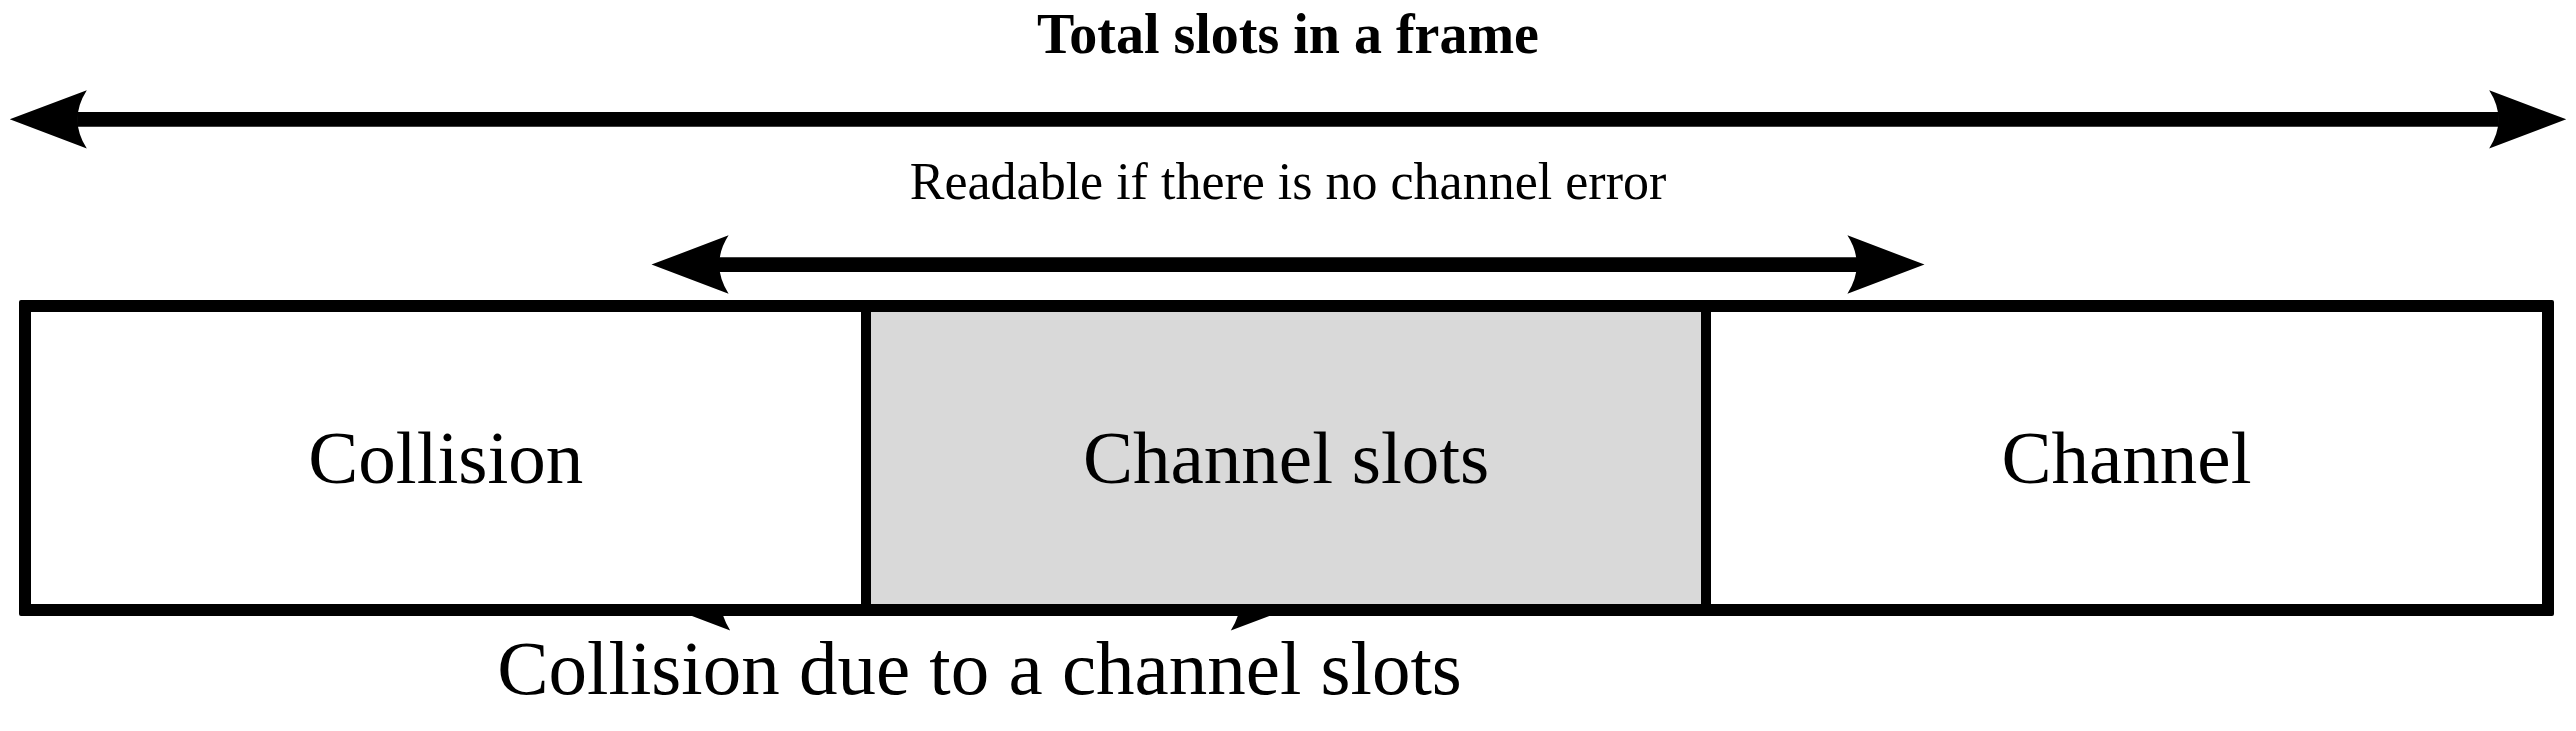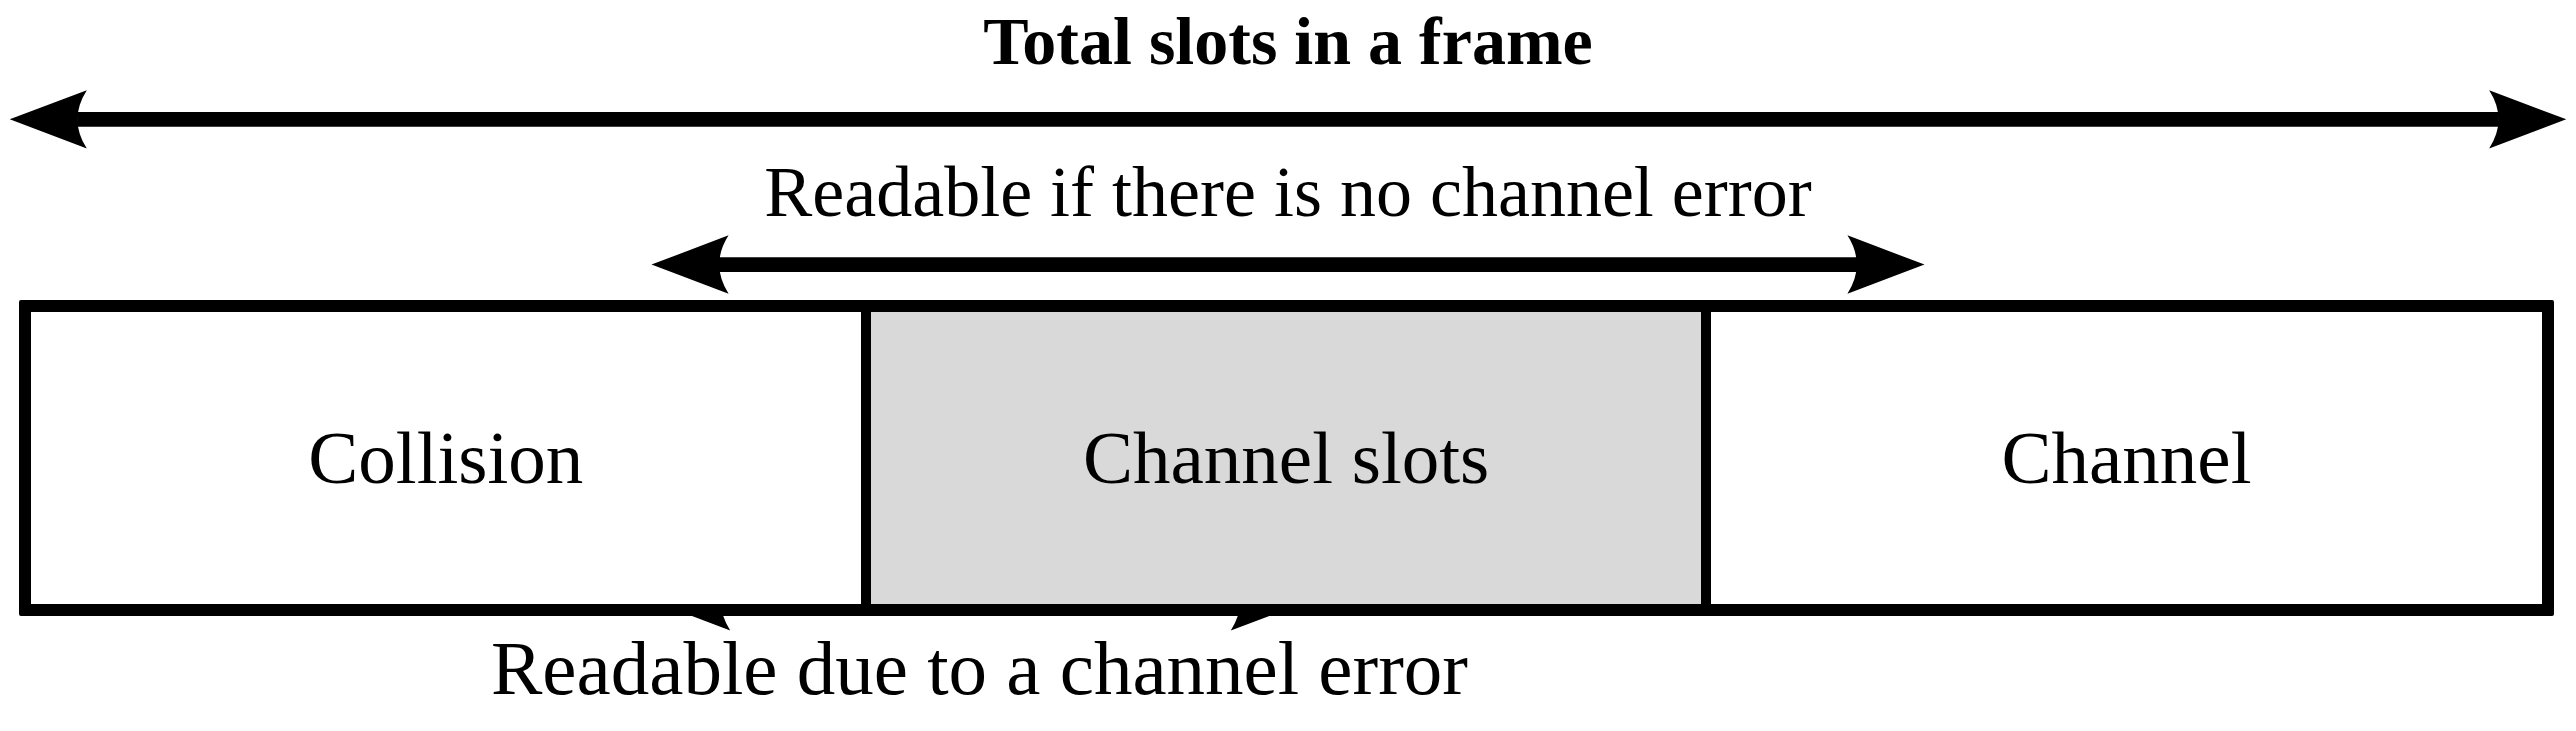--- a/index.html
+++ b/index.html
@@ -18,31 +18,31 @@
     background: var(--page-bg);
     font-family: "Liberation Serif", "DejaVu Serif", serif;
     color: var(--text-color);
     overflow: hidden;
   }
   .diagram-title {
     position: absolute;
     top: 1.6px; left: 0;
     width: 100%;
     text-align: center;
-    font-size: 68px;
+    font-size: 56px;
     font-weight: bold;
     line-height: 1.15;
     white-space: nowrap;
   }
   .readable-span-label {
     position: absolute;
     top: 153px; left: 0;
     width: 100%;
     text-align: center;
-    font-size: 72px;
+    font-size: 52px;
     line-height: 1.1;
     white-space: nowrap;
   }
   .collision-span-label {
     position: absolute;
     top: 626px; left: 0;
     width: 1959px;
     text-align: center;
     font-size: 77px;
     line-height: 1.1;
@@ -116,16 +116,16 @@
     </div>
     <div class="slot-cell shaded">
       <span class="cell-line">Channel slots</span>
     </div>
     <div class="slot-cell">
       <span class="cell-line">Channel</span>
       <span class="cell-line"></span>
     </div>
   </div>
 
-  <div class="collision-span-label">Readable due to a channel error</div>
+  <div class="collision-span-label">Collision due to a channel slots</div>
 
 </div>
 
 
 </body></html>

